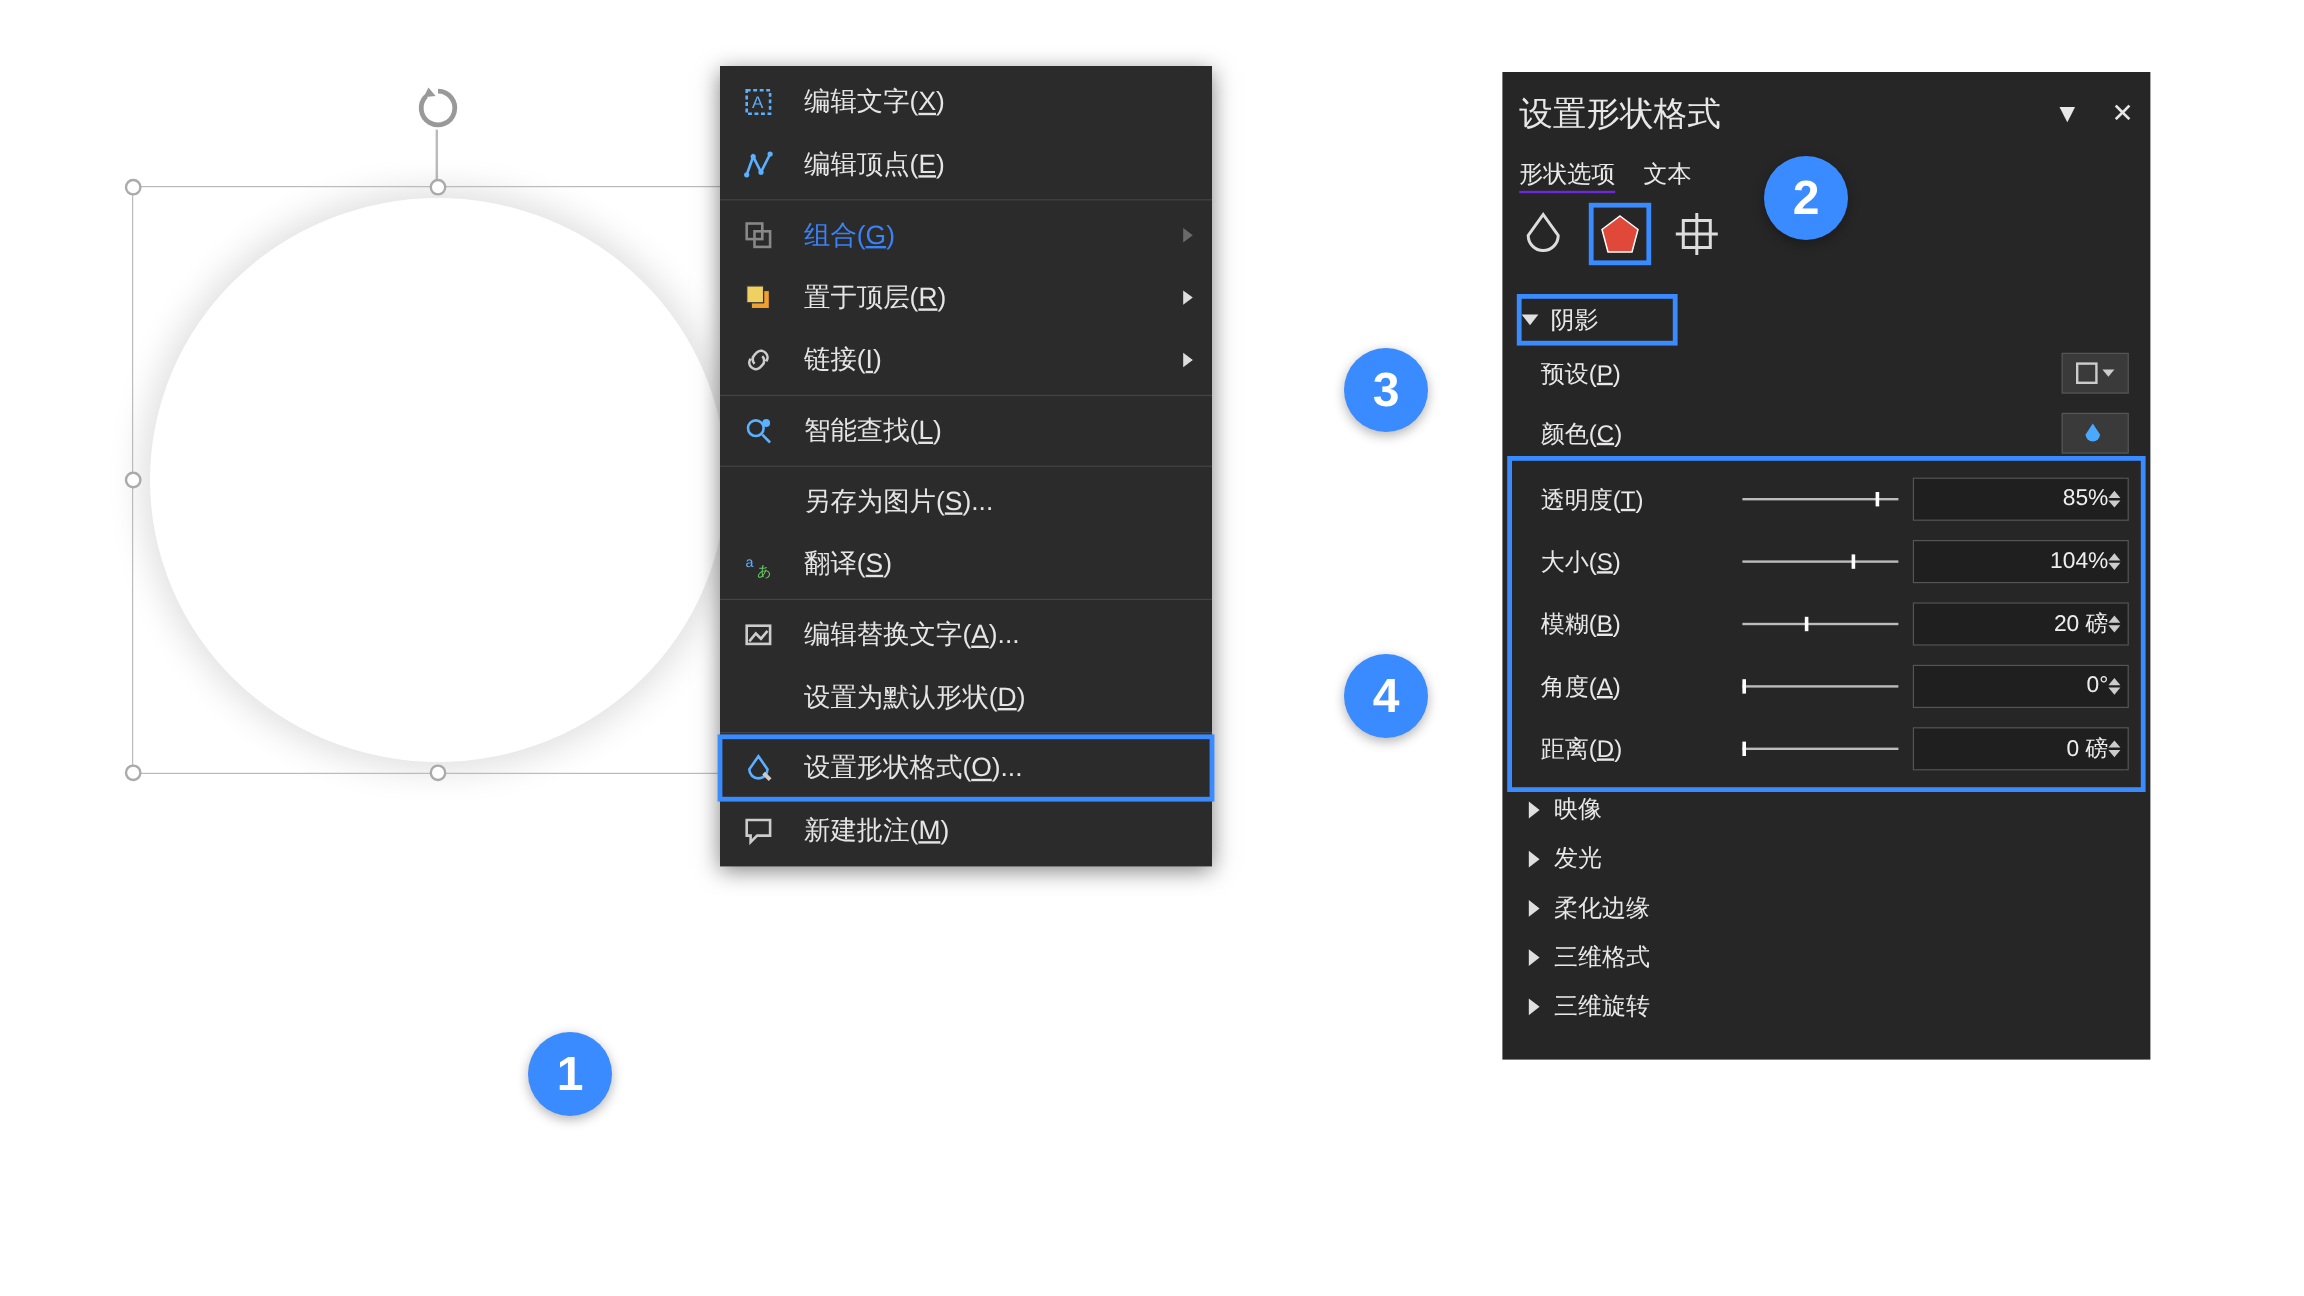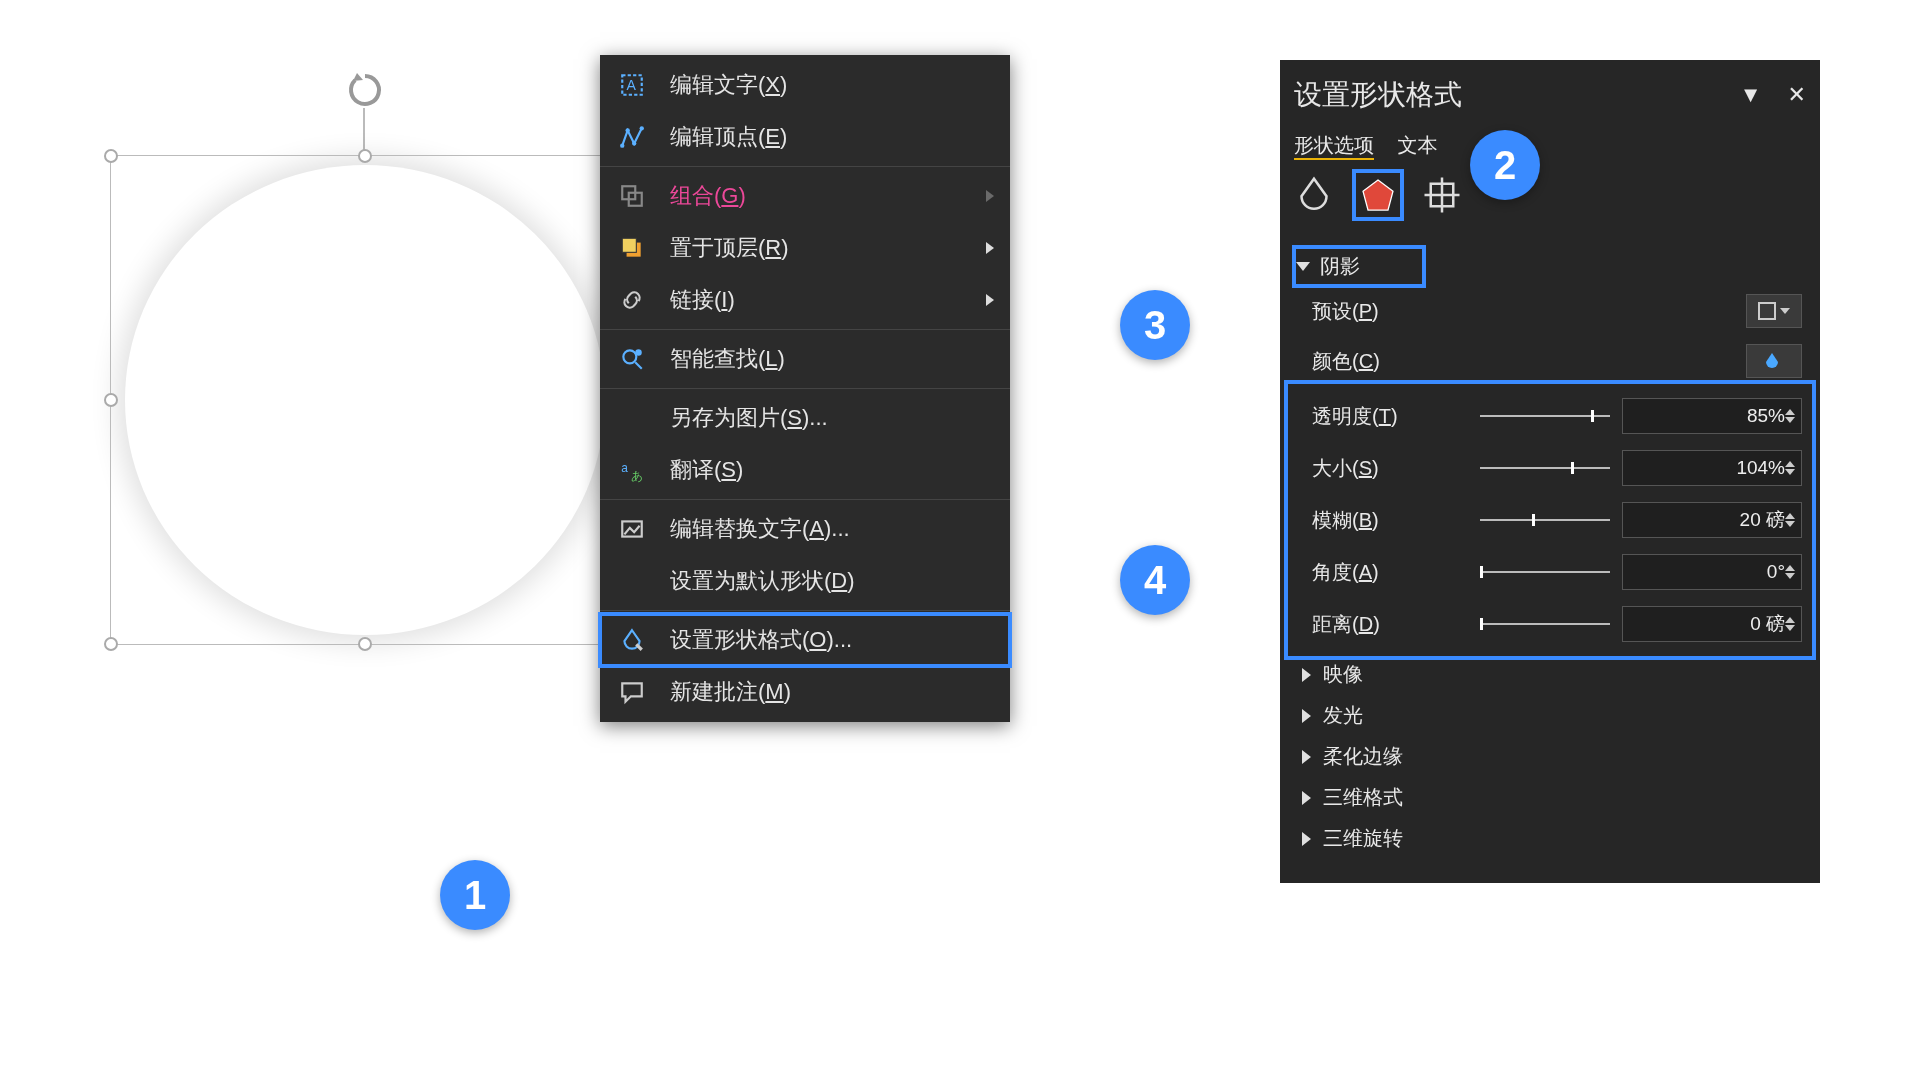--- a/index.html
+++ b/index.html
@@ -15,34 +15,34 @@
 .h-tl{left:-7px;top:-7px;} .h-tr{right:-7px;top:-7px;} .h-bl{left:-7px;bottom:-7px;} .h-br{right:-7px;bottom:-7px;}
 .h-tm{left:50%;margin-left:-7px;top:-7px;} .h-bm{left:50%;margin-left:-7px;bottom:-7px;}
 .h-ml{left:-7px;top:50%;margin-top:-7px;} .h-mr{right:-7px;top:50%;margin-top:-7px;}
 .circle-shape { position: absolute; left: 35px; top: 95px; width: 480px; height: 470px; border-radius: 50%; background: #fff; box-shadow: 0 0 28px 8px rgba(0,0,0,.12); }
 
 
 .ctxmenu { position: absolute; left: 600px; top: 55px; width: 410px; background: #2b2b2b; color: #e5e5e5; font-size: 22px; padding: 4px 0; box-shadow: 0 4px 18px rgba(0,0,0,.5); }
 .mi { display: flex; align-items: center; height: 52px; padding: 0 14px; position: relative; }
 .mi .ic { width: 36px; height: 36px; margin-right: 20px; display: flex; align-items: center; justify-content: center; }
 .mi .ic svg { width: 26px; height: 26px; }
-.mi.disabled { color: #ec4899; }
+.mi.disabled { color: #3b82f6; }
 .mi .arrow { position: absolute; right: 16px; top: 50%; transform: translateY(-50%); border-left: 8px solid #ddd; border-top: 6px solid transparent; border-bottom: 6px solid transparent; }
 .mi.disabled .arrow { border-left-color: #6a6a6a; }
 .mi u { text-decoration: underline; }
 .mi.hl { outline: 4px solid #3a8bff; outline-offset: -2px; }
 .sep { height: 1px; background: #444; margin: 3px 0; }
 
 
-.pane { position: absolute; left: 1280px; top: 60px; width: 540px; background: #262626; color: #e8e8e8; padding: 16px 14px 24px; }
+.pane { position: absolute; left: 1252px; top: 60px; width: 540px; background: #262626; color: #e8e8e8; padding: 16px 14px 24px; }
 .pane-head { display: flex; align-items: center; justify-content: space-between; margin-bottom: 18px; }
 .pane-title { font-size: 28px; }
 .pane-head .btns { display: flex; gap: 26px; font-size: 22px; }
 .tabs { font-size: 20px; margin-bottom: 16px; }
-.tabs .t1 { border-bottom: 2px solid #eab308; padding-bottom: 2px; margin-right: 18px; }
+.tabs .t1 { border-bottom: 2px solid #6d28d9; padding-bottom: 2px; margin-right: 18px; }
 .tab-icons { display: flex; gap: 24px; align-items: center; margin-bottom: 14px; }
 .tab-icons .ti { width: 40px; height: 40px; display: flex; align-items: center; justify-content: center; }
 .tab-icons .ti.hl { outline: 4px solid #3a8bff; outline-offset: 2px; }
 .sec-head { display: flex; align-items: center; gap: 10px; font-size: 20px; padding: 6px 2px; }
 .sec-head.hl { outline: 4px solid #3a8bff; outline-offset: -2px; width: 130px; margin-top: 32px; }
 .tri-down { width:0; height:0; border-left:7px solid transparent; border-right:7px solid transparent; border-top:9px solid #e0e0e0; }
 .tri-right { width:0; height:0; border-top:7px solid transparent; border-bottom:7px solid transparent; border-left:9px solid #e0e0e0; }
 .row { display: flex; align-items: center; justify-content: space-between; padding: 8px 4px 8px 18px; font-size: 20px; }
 .row .lbl u { text-decoration: underline; }
 .dd { width: 56px; height: 34px; background: #3a3a3a; border: 1px solid #555; display: flex; align-items: center; justify-content: center; gap: 4px; }

